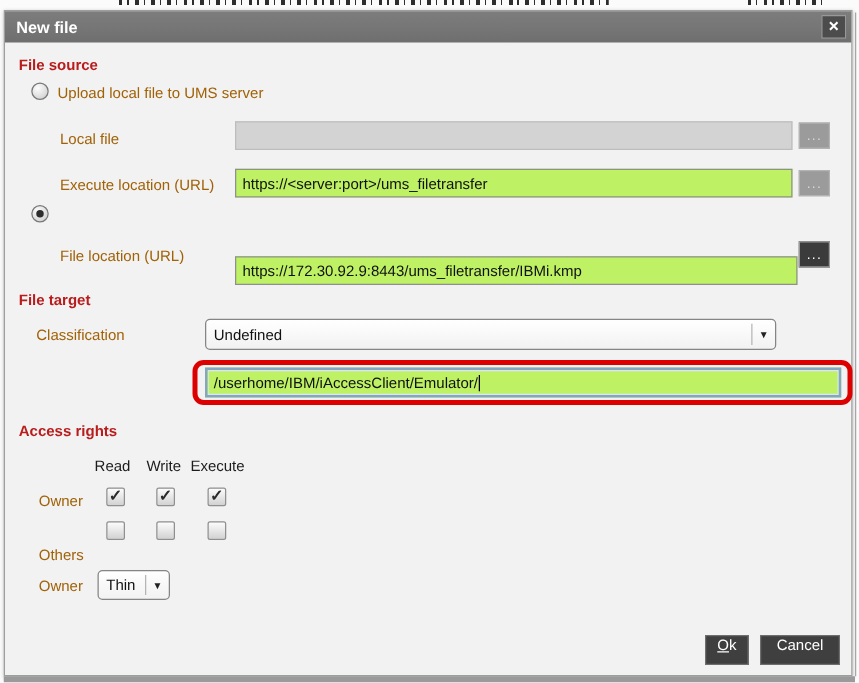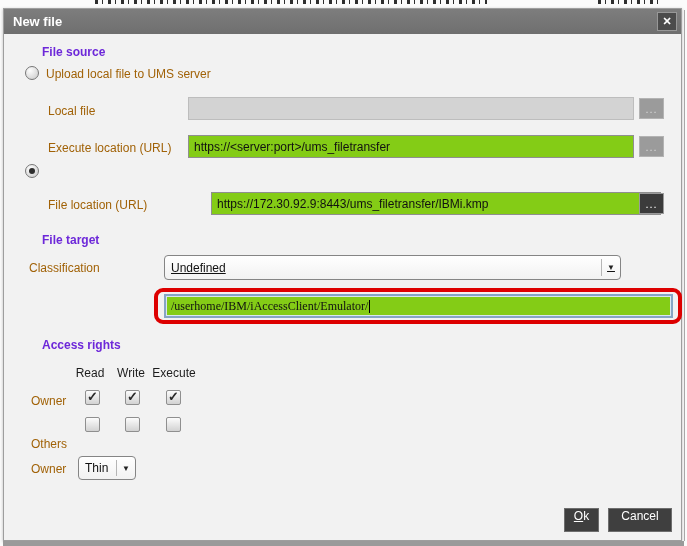--- a/index.html
+++ b/index.html
@@ -16,29 +16,29 @@
 
   .dialog { position:absolute; left:3px; top:8px; width:679px; height:533px;
     background:#f2f2f2; border:1px solid #9e9e9e; box-shadow:0 1px 3px rgba(0,0,0,.25); }
 
   .titlebar { position:absolute; left:0; top:0; width:100%; height:25px;
     background:linear-gradient(#7d7d7d,#6f6f6f); display:flex; align-items:center; padding:0 4px 0 9px; }
   .title { color:#fff; font-size:13px; font-weight:bold; flex:1; }
   .close { width:20px; height:19px; background:#4c4c4c; border:1px solid #989898;
     color:#fff; display:flex; align-items:center; justify-content:center; font-size:11px; font-weight:bold; cursor:pointer; }
 
-  .heading { position:absolute; font-size:12px; font-weight:bold; color:#6d28d9;margin-left:27px; }
+  .heading { position:absolute; font-size:12px; font-weight:bold; color:#b91c1c; }
   .lbl-txt { position:absolute; font-size:12px; color:#a16207; white-space:nowrap; }
 
   .radio { position:absolute; width:14px; height:14px; border:1px solid #777;
     border-radius:50%; background:radial-gradient(circle at 35% 30%, #fdfdfd, #c9c9c9); }
   .radio.on::after { content:""; position:absolute; left:3px; top:3px; width:6px; height:6px;
     border-radius:50%; background:#2d2d2d; }
 
-  .field { position:absolute; background:#84cc16; border:1px solid #8f8f8f;
+  .field { position:absolute; background:#bef264; border:1px solid #8f8f8f;
     font-size:12px; color:#111; display:flex; align-items:center; padding:0 5px; white-space:nowrap; overflow:hidden; }
   .field.disabled { background:#d3d3d3; border-color:#bdbdbd; }
 
   .browse { position:absolute; width:25px; height:21px; font-size:11px; letter-spacing:1px;
     display:flex; align-items:center; justify-content:center; cursor:pointer; }
   .browse.dim { background:#9b9b9b; border:1px solid #b3b3b3; color:#d8d8d8; }
   .browse.dark { background:#3b3b3b; border:1px solid #9a9a9a; color:#fff; }
 
   .combo { position:absolute; background:linear-gradient(#ffffff,#f2f2f2); border:1px solid #858585;
     border-radius:4px; display:flex; align-items:center; font-size:12px; color:#111; cursor:pointer; }
@@ -93,35 +93,35 @@
 
     <div class="lbl-txt" style="left:44px; top:132px;">Execute location (URL)</div>
     <div class="field" style="left:184px; top:126px; width:446px; height:23px;">
       <span>https://&lt;server:port&gt;/ums_filetransfer</span>
     </div>
     <div class="browse dim" style="left:635px; top:127px;">...</div>
 
     <div class="radio on" style="left:21px; top:155px;"></div>
 
     <div class="lbl-txt" style="left:44px; top:189px;">File location (URL)</div>
-    <div class="field" style="left:184px; top:183px; width:450px; height:23px;margin-left:23px;">
+    <div class="field" style="left:184px; top:196px; width:450px; height:23px;">
       <span>https://172.30.92.9:8443/ums_filetransfer/IBMi.kmp</span>
     </div>
     <div class="browse dark" style="left:635px; top:184px;">...</div>
 
     <div class="heading" style="left:11px; top:224px;">File target</div>
 
     <div class="lbl-txt" style="left:25px; top:252px;">Classification</div>
-    <div class="combo" style="left:160px; top:246px; width:457px; height:25px;text-decoration:underline;">
+    <div class="combo" style="left:160px; top:246px; width:457px; height:25px;">
       <span class="val">Undefined</span>
       <span class="sep"></span>
       <span class="arrow">▼</span>
     </div>
 
-    <div class="field focus" style="left:160px; top:285px; width:509px; height:24px;font-family:Liberation Serif, serif;">
+    <div class="field focus" style="left:160px; top:285px; width:509px; height:24px;">
       <span>/userhome/IBM/iAccessClient/Emulator/</span>
         <span class="caret"></span>
     </div>
     <div class="annotation" style="left: 150px; top: 279px; width: 528px; height: 36px; border-color: rgb(221, 0, 0);"></div>
 
     <div class="heading" style="left:11px; top:329px;">Access rights</div>
 
     <div class="col-head" style="left:86px; top:357px;">Read</div>
     <div class="col-head" style="left:127px; top:357px;">Write</div>
     <div class="col-head" style="left:170px; top:357px;">Execute</div>

